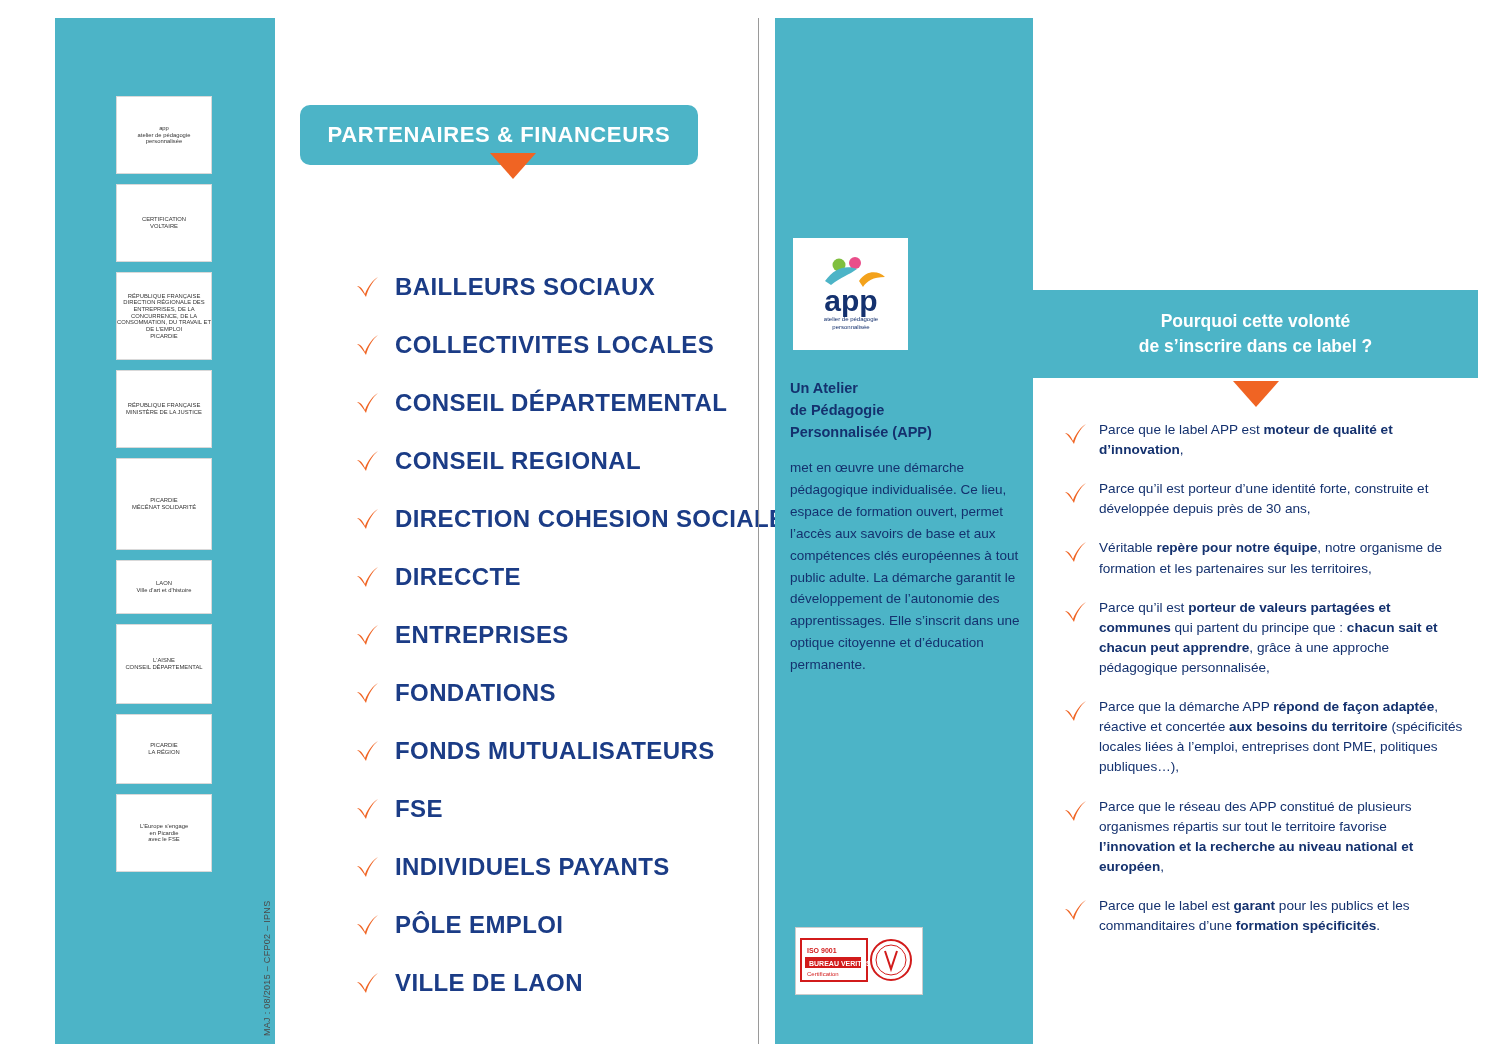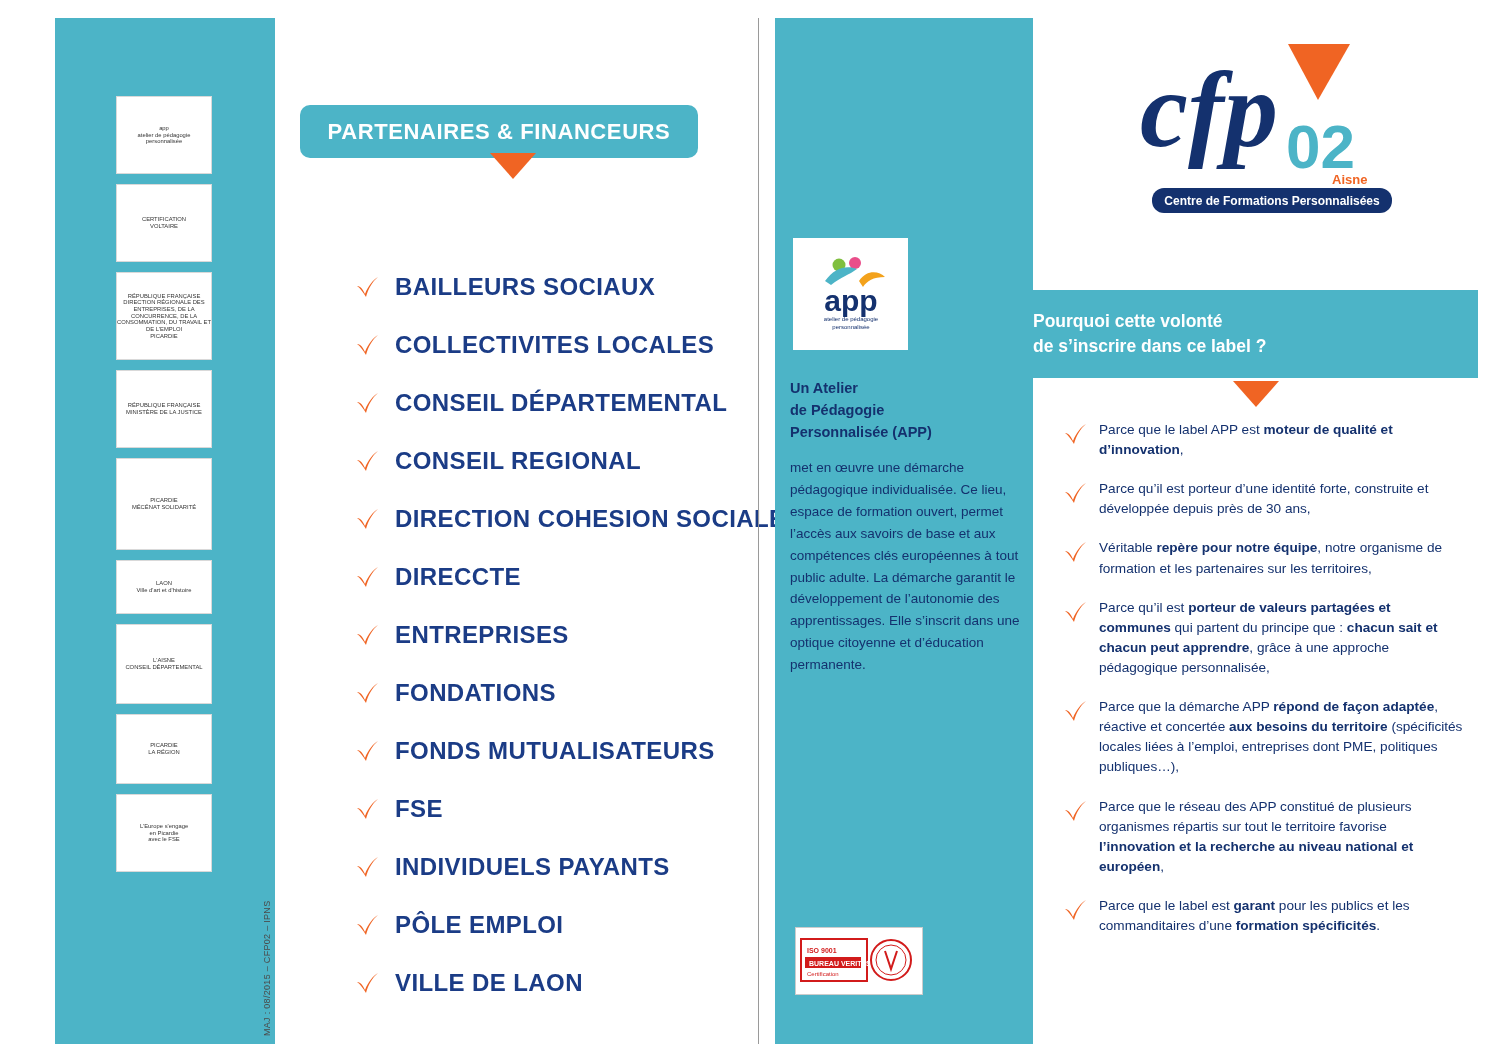--- a/index.html
+++ b/index.html
@@ -20,21 +20,21 @@
 
   
   .vertical-credit{
     position:absolute;left:272px;bottom:22px;
     transform:rotate(-90deg);transform-origin:left bottom;
     font-size:9px;color:#4a4a4a;letter-spacing:.3px;white-space:nowrap;
   }
 
   
   .partners-title{
-    position:absolute;left:300px;top:105px;width:398px;height:53px;
+    position:absolute;left:300px;top:105px;width:398px;height:60px;
     background:#4cb4c7;border-radius:10px;
     color:#ffffff;font-weight:bold;font-size:22px;letter-spacing:.6px;
     display:flex;align-items:center;justify-content:center;
   }
   .arrow-down{
     width:0;height:0;border-left:23px solid transparent;border-right:23px solid transparent;
     border-top:26px solid #f06423;
   }
   .arrow-partners{position:absolute;left:490px;top:153px;}
 
@@ -72,21 +72,21 @@
   
   .cfp-logo{position:absolute;left:1140px;top:36px;width:280px;height:180px;}
   .cfp-sub{
     position:absolute;left:1088px;top:240px;width:390px;text-align:center;
     color:#14316e;font-weight:bold;font-size:15px;letter-spacing:.3px;
   }
 
   
   .why-box{
     position:absolute;left:1033px;top:290px;width:445px;height:88px;background:#4cb4c7;
-    display:flex;flex-direction:column;align-items:flex-start;justify-content:center;
+    display:flex;flex-direction:column;align-items:center;justify-content:center;
     color:#ffffff;font-weight:bold;font-size:17.5px;line-height:1.45;text-align:center;
   }
   .arrow-why{position:absolute;left:1233px;top:381px;}
 
   .reasons{position:absolute;left:1063px;top:420px;width:400px;}
   .reason{display:flex;margin-bottom:19px;}
   .reason .check{margin-right:12px;margin-top:2px;}
   .reason .rtext{color:#14316e;font-size:13.6px;line-height:1.48;}
   .reason .rtext b{font-weight:bold;}
 
@@ -304,30 +304,20 @@
       <text x="8" y="22" font-family="Liberation Sans, sans-serif" font-size="7" font-weight="bold" fill="#d21b1b">ISO 9001</text>
       <rect x="6" y="26" width="56" height="11" fill="#d21b1b"></rect>
       <text x="10" y="34.5" font-family="Liberation Sans, sans-serif" font-size="7" font-weight="bold" fill="#ffffff">BUREAU VERITAS</text>
       <text x="8" y="45" font-family="Liberation Sans, sans-serif" font-size="6" fill="#d21b1b">Certification</text>
       <circle cx="92" cy="29" r="20" fill="none" stroke="#d21b1b" stroke-width="2"></circle>
       <circle cx="92" cy="29" r="15" fill="none" stroke="#d21b1b" stroke-width="1"></circle>
       <path d="M86 20 L92 38 L98 20" fill="none" stroke="#d21b1b" stroke-width="2"></path>
     </svg>
   </div>
 
-  <div class="cfp-logo">
-    <svg width="280" height="180" viewBox="0 0 280 180">
-      <polygon points="148,8 210,8 178,64" fill="#f06423"></polygon>
-      <text x="0" y="110" font-family="Liberation Serif, serif" font-style="italic" font-weight="bold" font-size="108" fill="#14316e">cfp</text>
-      <text x="146" y="132" font-family="Liberation Sans, sans-serif" font-weight="bold" font-size="62" fill="#4cb4c7">02</text>
-      <text x="192" y="148" font-family="Liberation Sans, sans-serif" font-weight="bold" font-size="13" fill="#f06423">Aisne</text>
-      <rect x="12" y="152" width="240" height="25" rx="12" fill="#14316e"></rect>
-      <text x="132" y="169" font-family="Liberation Sans, sans-serif" font-weight="bold" font-size="12" fill="#ffffff" text-anchor="middle">Centre de Formations Personnalisées</text>
-    </svg>
-  </div>
 
 
   <div class="why-box">
     <span>Pourquoi cette volonté</span>
     <span>de s’inscrire dans ce label ?</span>
   </div>
   <div class="arrow-down arrow-why"></div>
 
   <div class="reasons" id="reasons">
       <div class="reason">

